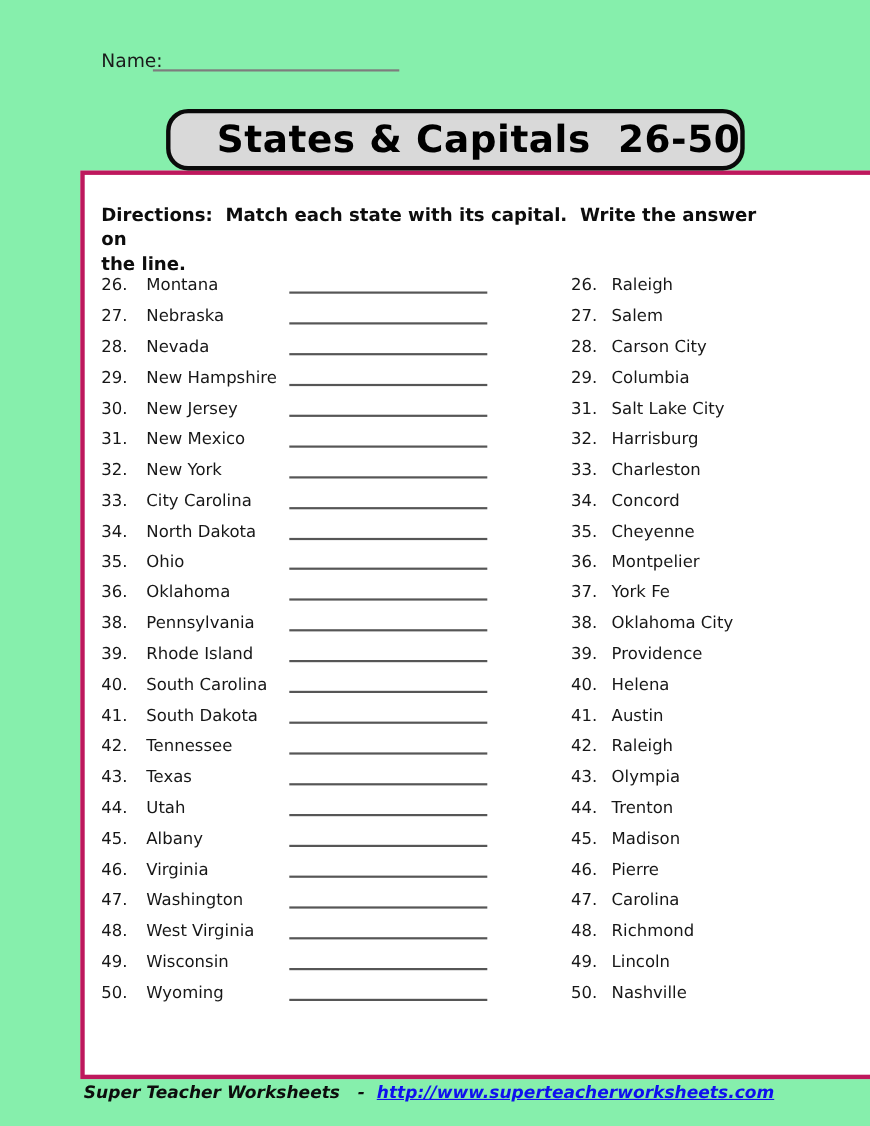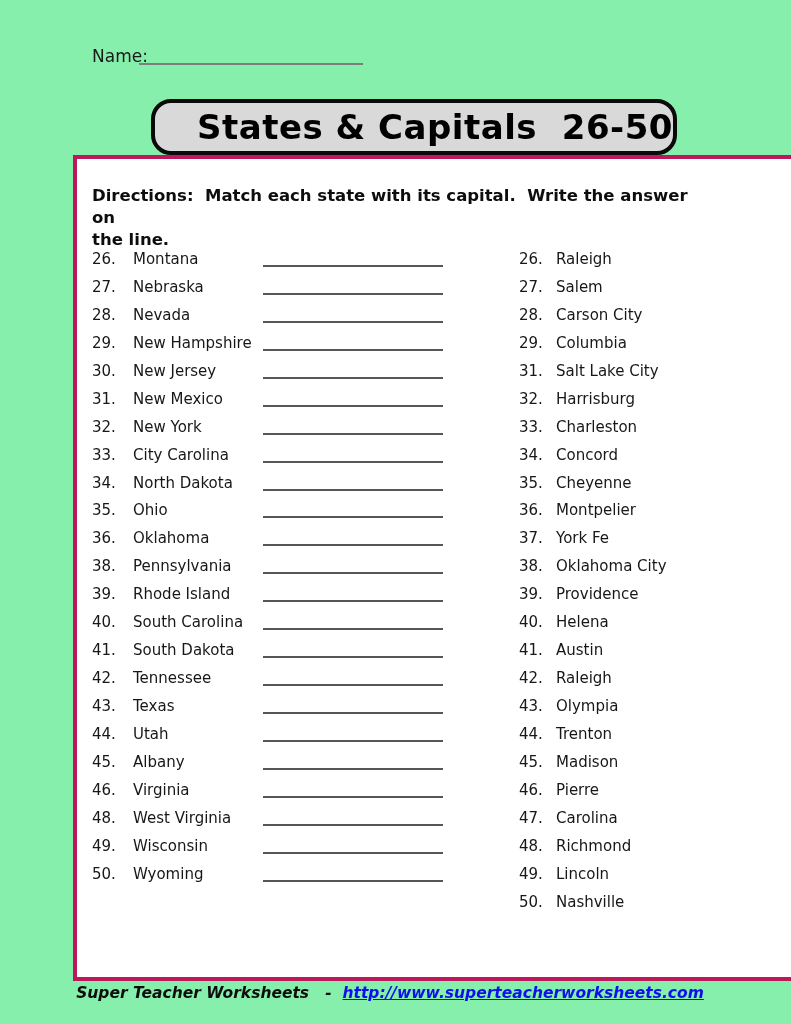--- a/index.html
+++ b/index.html
@@ -162,20 +162,21 @@
         <div class="row"><span class="num">36.</span><span class="label">Oklahoma</span><span class="blank"></span></div>
         <div class="row"><span class="num">38.</span><span class="label">Pennsylvania</span><span class="blank"></span></div>
         <div class="row"><span class="num">39.</span><span class="label">Rhode Island</span><span class="blank"></span></div>
         <div class="row"><span class="num">40.</span><span class="label">South Carolina</span><span class="blank"></span></div>
         <div class="row"><span class="num">41.</span><span class="label">South Dakota</span><span class="blank"></span></div>
         <div class="row"><span class="num">42.</span><span class="label">Tennessee</span><span class="blank"></span></div>
         <div class="row"><span class="num">43.</span><span class="label">Texas</span><span class="blank"></span></div>
         <div class="row"><span class="num">44.</span><span class="label">Utah</span><span class="blank"></span></div>
         <div class="row"><span class="num">45.</span><span class="label">Albany</span><span class="blank"></span></div>
         <div class="row"><span class="num">46.</span><span class="label">Virginia</span><span class="blank"></span></div>
+        <div class="row"><span class="num">47.</span><span class="label">Washington</span><span class="blank"></span></div>
         <div class="row"><span class="num">48.</span><span class="label">West Virginia</span><span class="blank"></span></div>
         <div class="row"><span class="num">49.</span><span class="label">Wisconsin</span><span class="blank"></span></div>
         <div class="row"><span class="num">50.</span><span class="label">Wyoming</span><span class="blank"></span></div>
       </div>
     <div class="col col-capitals">
         <div class="row"><span class="num">26.</span><span class="label">Raleigh</span></div>
         <div class="row"><span class="num">27.</span><span class="label">Salem</span></div>
         <div class="row"><span class="num">28.</span><span class="label">Carson City</span></div>
         <div class="row"><span class="num">29.</span><span class="label">Columbia</span></div>
         <div class="row"><span class="num">31.</span><span class="label">Salt Lake City</span></div>

